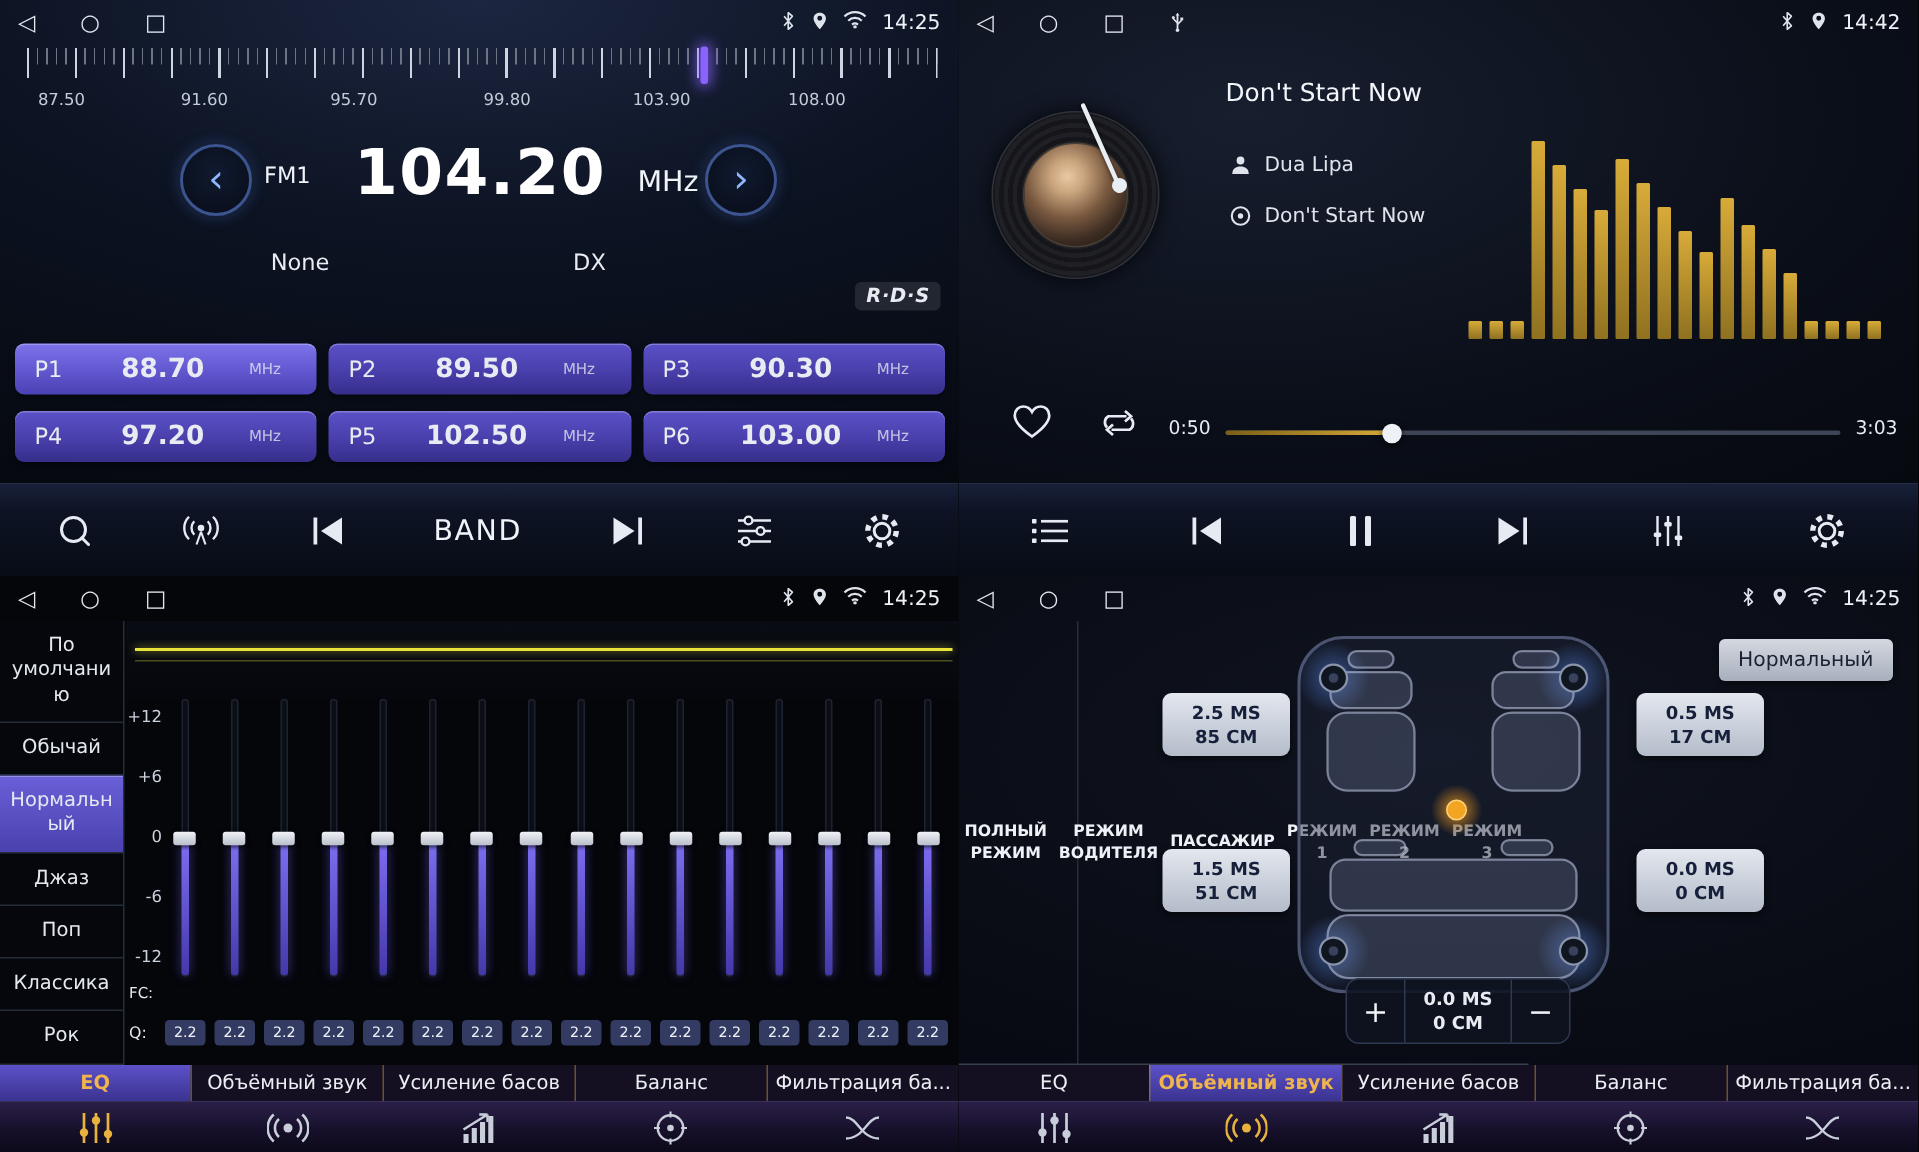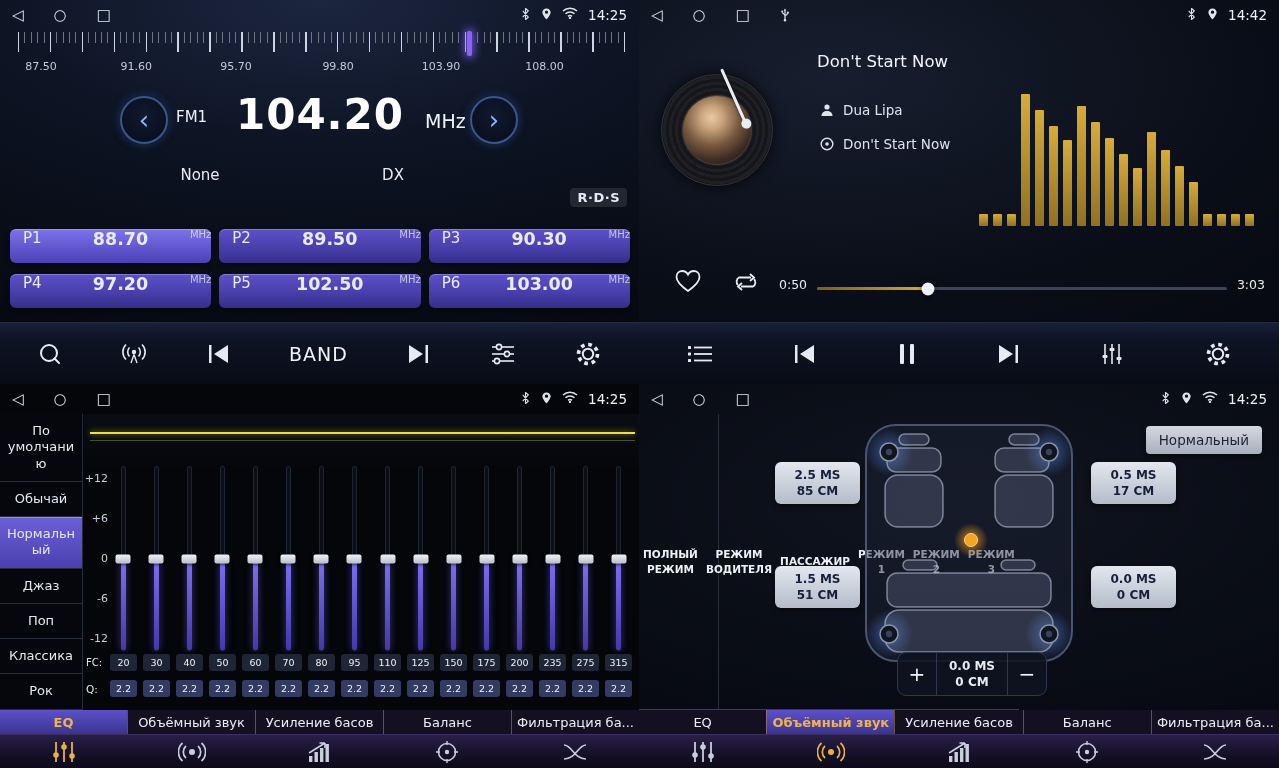--- a/index.html
+++ b/index.html
@@ -25,23 +25,23 @@
 .freq-indicator{position:absolute;top:-1px;width:5px;height:25px;background:#8a63ff;border-radius:2px;box-shadow:0 0 9px 2px rgba(138,99,255,.8)}
 .ruler-label{position:absolute;top:30px;transform:translateX(-50%);font-size:11px;color:#c3cad8}
 .tune-btn{position:absolute;width:48px;height:48px;border-radius:50%;background:radial-gradient(circle at 50% 40%,#101a30,#0a101e 70%);border:2px solid #3c5490;box-shadow:0 0 0 3px rgba(20,30,52,.9),0 0 10px rgba(70,110,200,.4);display:flex;align-items:center;justify-content:center;color:#8fb6ff;font-size:26px;line-height:1;cursor:pointer}
 .tune-down{left:120px;top:96px}
 .tune-up{left:470px;top:96px}
 .band-name{position:absolute;left:176px;top:108px;font-size:15px;color:#f0f3f8}
 .freq-value{position:absolute;left:225px;top:90px;width:190px;text-align:center;font-size:42px;font-weight:bold;letter-spacing:1px;color:#fff}
 .freq-unit{position:absolute;left:425px;top:110px;font-size:19px;color:#f0f3f8}
 .station-info{position:absolute;left:158px;top:166px;width:84px;text-align:center;font-size:15px}
 .dx-mode{position:absolute;left:368px;top:166px;width:50px;text-align:center;font-size:15px}
-.rds{position:absolute;right:12px;top:188px;font-size:13px;font-weight:bold;letter-spacing:.5px;background:rgba(255,255,255,.1);padding:2px 7px;border-radius:4px}
+.rds{position:absolute;right:12px;top:188px;font-size:13px;font-weight:bold;font-style:italic;letter-spacing:.5px;background:rgba(255,255,255,.1);padding:2px 7px;border-radius:4px}
 .presets{position:absolute;left:10px;right:9px;top:229px;display:grid;grid-template-columns:repeat(3,1fr);grid-template-rows:34px 34px;gap:11px 8px}
-.preset{display:flex;align-items:flex-start;padding:0 0 0 13px;border-radius:6px;background:linear-gradient(180deg,#5b51c8 0%,#4a41ae 50%,#352e8a 100%);box-shadow:inset 0 1px 0 rgba(255,255,255,.25),0 2px 4px rgba(0,0,0,.4);cursor:pointer}
+.preset{display:flex;align-items:center;padding:0 24px 0 13px;border-radius:6px;background:linear-gradient(180deg,#5b51c8 0%,#4a41ae 50%,#352e8a 100%);box-shadow:inset 0 1px 0 rgba(255,255,255,.25),0 2px 4px rgba(0,0,0,.4);cursor:pointer}
 .preset.active{background:linear-gradient(180deg,#7d73ea 0%,#635ad2 50%,#4a41b4 100%)}
 .p-name{font-size:15px;width:30px}
 .p-freq{flex:1;text-align:center;font-size:17.5px;font-weight:bold}
 .p-unit{font-size:10px;opacity:.75;margin-left:2px}
 .toolbar{position:absolute;left:0;right:0;bottom:0;height:62px;background:linear-gradient(180deg,#18203a 0%,#0d1323 30%,#080c16 100%);border-top:1px solid #232c44;display:flex;align-items:center;justify-content:space-around;padding:0 8px}
 .tb-item{display:flex;align-items:center;justify-content:center;color:#e6eaf2;cursor:pointer}
 .tb-band{font-size:19px;letter-spacing:1px;color:#f0f3f8}
 
 .vinyl{position:absolute;left:22px;top:74px;width:112px;height:112px;border-radius:50%;background:repeating-radial-gradient(circle,#16161a 0 3px,#1f2026 3px 6px);border:1px solid #30323a;box-shadow:0 0 14px rgba(0,0,0,.8)}
 .vinyl-art{position:absolute;inset:20px;border-radius:50%;background:radial-gradient(circle at 42% 32%,#e9c9a4 0%,#caa57e 18%,#7a5a40 45%,#3c2c22 70%,#19130e 100%);border:1px solid #4a4036}
@@ -540,38 +540,20 @@
           </div>
         </div>
         <div class="eq-col">
           <div class="eq-track">
             <div class="eq-fill" style="height: 50%;"></div>
             <div class="eq-thumb" style="top: 50%;"></div>
           </div>
         </div>
       </div>
     <div class="eq-fc-label">FC:</div>
-    <div class="eq-fc-row" id="eq-fc-row">
-        <div class="eq-box fc">20</div>
-        <div class="eq-box fc">30</div>
-        <div class="eq-box fc">40</div>
-        <div class="eq-box fc">50</div>
-        <div class="eq-box fc">60</div>
-        <div class="eq-box fc">70</div>
-        <div class="eq-box fc">80</div>
-        <div class="eq-box fc">95</div>
-        <div class="eq-box fc">110</div>
-        <div class="eq-box fc">125</div>
-        <div class="eq-box fc">150</div>
-        <div class="eq-box fc">175</div>
-        <div class="eq-box fc">200</div>
-        <div class="eq-box fc">235</div>
-        <div class="eq-box fc">275</div>
-        <div class="eq-box fc">315</div>
-      </div>
     <div class="eq-q-label">Q:</div>
     <div class="eq-q-row" id="eq-q-row">
         <div class="eq-box q">2.2</div>
         <div class="eq-box q">2.2</div>
         <div class="eq-box q">2.2</div>
         <div class="eq-box q">2.2</div>
         <div class="eq-box q">2.2</div>
         <div class="eq-box q">2.2</div>
         <div class="eq-box q">2.2</div>
         <div class="eq-box q">2.2</div>

